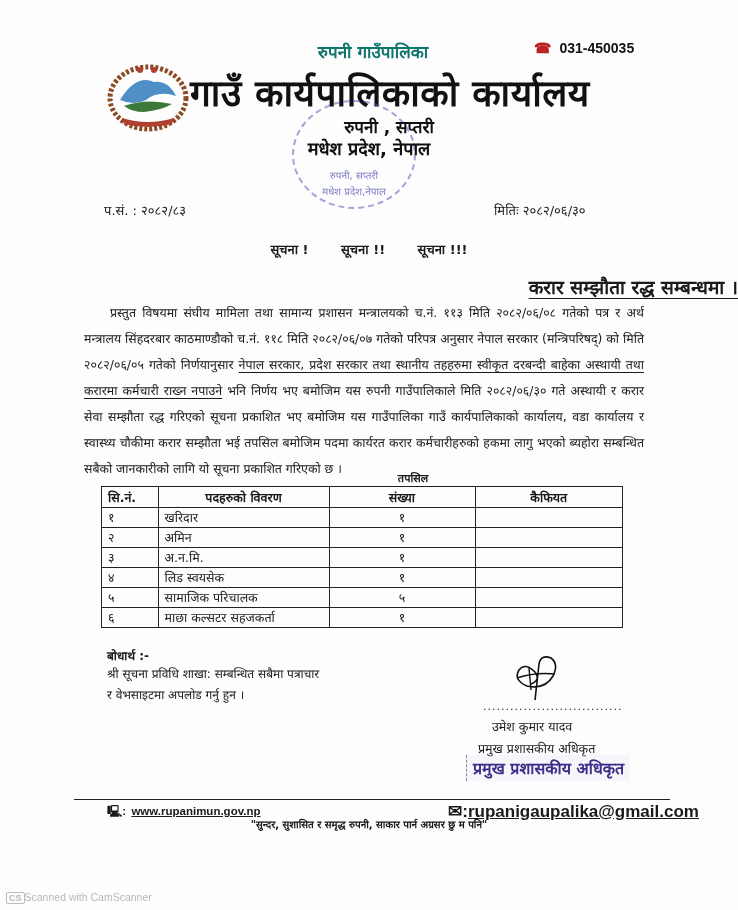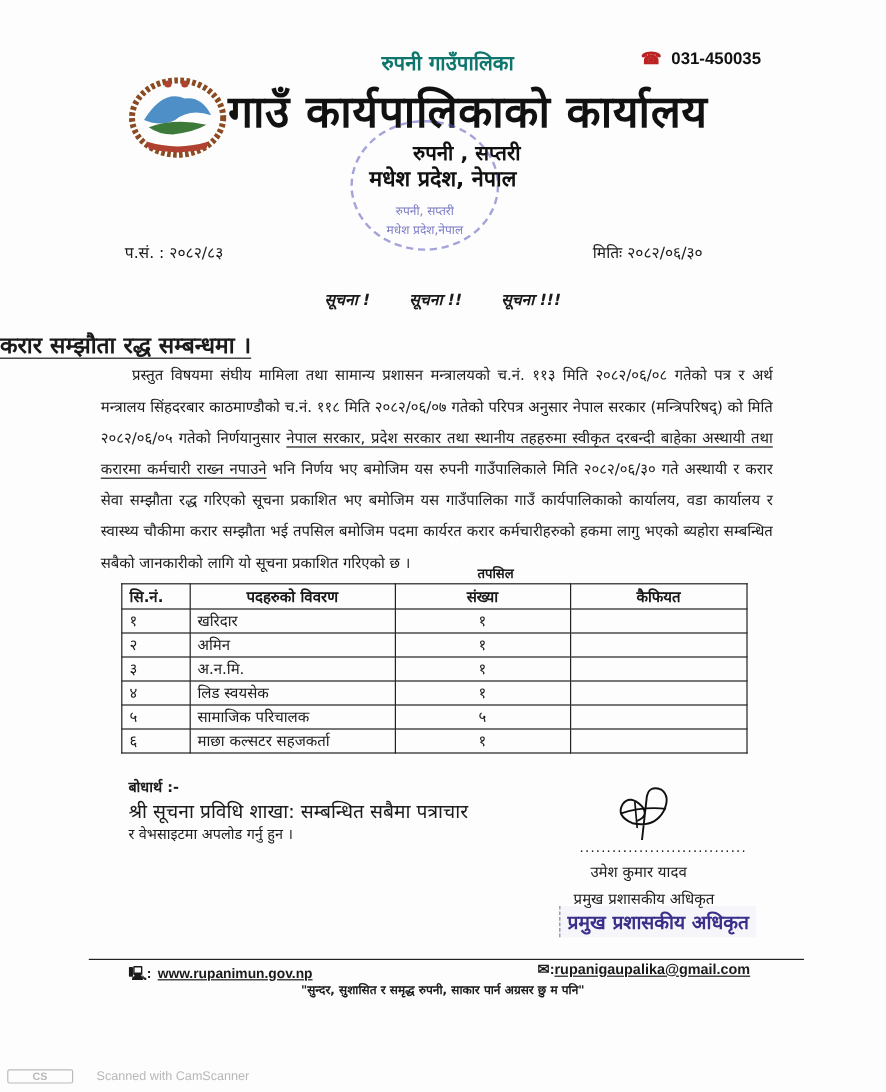--- a/index.html
+++ b/index.html
@@ -19,60 +19,60 @@
   .stamp {
     left: 292px; top: 100px; width: 120px; height: 105px; border-radius: 50%;
     border: 2px dashed rgba(90,90,190,0.55); color: rgba(80,80,180,0.75);
     font-size: 10px; text-align: center;
   }
   .stamp .s1 { position:absolute; left:0; right:0; top:66px; }
   .stamp .s2 { position:absolute; left:0; right:0; top:82px; }
   .ref { left: 104px; top: 201px; font-size: 13px; }
   .date { left: 494px; top: 201px; font-size: 13px; }
   .notice-row { left: 0; width: 738px; top: 240px; text-align:center; font-size: 13px; font-weight: bold; }
-  .notice-row span { margin: 0 14px; font-style: italic; }
-  .subject { left: 0; width: 738px; top: 274px; text-align: left; font-size: 19px; font-weight: bold; }
+  .notice-row span { margin: 0 14px; }
+  .subject { left: 0; width: 738px; top: 274px; text-align: right; font-size: 19px; font-weight: bold; }
   .subject span { text-decoration: underline; text-underline-offset: 4px; }
   .body-text {
     left: 84px; top: 300px; width: 560px; font-size: 12.4px; line-height: 26px; text-align: justify;
   }
   .body-text p { margin: 0; text-indent: 26px; }
   .body-text u { text-underline-offset: 3px; }
   .tapasil { left: 0; width: 738px; top: 470px; text-align:center; font-size: 11px; font-weight: bold; padding-left: 44px; }
   table.details {
     position:absolute; left: 101px; top: 486px; width: 522px; border-collapse: collapse; font-size: 12.5px;
   }
   table.details td, table.details th {
     border: 1.3px solid #222; height: 19px; padding: 0 6px; font-weight: normal;
   }
   table.details th { font-weight: bold; text-align:center; height: 20px; }
   table.details th.th-sn { text-align:left; }
   table.details td.c-count { text-align:center; }
   .col-sn { width: 46px; } .col-post { width: 176px; } .col-count { width: 150px; } .col-remark { width: 150px; }
   .cc-label { left: 107px; top: 647px; font-size: 12px; font-weight: bold; }
-  .cc-line1 { left: 107px; top: 665px; font-size: 16px; }
+  .cc-line1 { left: 107px; top: 665px; font-size: 12px; }
   .cc-line2 { left: 107px; top: 686px; font-size: 12px; }
   .signature { left: 505px; top: 650px; width: 60px; height: 55px; }
   .sig-dots { left: 483px; top: 700px; font-size: 11px; letter-spacing: 1px; color:#222; }
   .signer { left: 0; width: 738px; top: 718px; font-size: 12.5px; }
   .signer-name { position:absolute; left: 492px; top: 0; }
   .signer-title { position:absolute; left: 478px; top: 22px; }
   .stamp-title {
     left: 466px; top: 755px; font-size: 16px; font-weight: bold; color: #3a2f8a; padding: 2px 6px;
     border-left: 1px dashed #889; background: rgba(200,200,230,0.12);
   }
   .hr { left: 74px; top: 799px; width: 596px; height: 0; border-top: 1.6px solid #222; }
   .website { left: 107px; top: 803px; font-size: 11.5px; font-weight: bold; font-family: "Liberation Sans", sans-serif; }
   .website .lnk { text-decoration: underline; margin-left: 2px; text-align: right; }
-  .email { left: 448px; top: 801px; font-size: 12px; font-weight: bold; font-family: "Liberation Sans", sans-serif; }
+  .email { left: 448px; top: 801px; font-size: 17px; font-weight: bold; font-family: "Liberation Sans", sans-serif; }
   .email .lnk { text-decoration: underline; }
   .slogan { left: 0; width: 738px; top: 817px; text-align: center; font-size: 10px; font-weight: bold; }
   .camscanner { left: 6px; top: 891px; font-size: 10.5px; color: #b8b8b8; font-family: "Liberation Sans", sans-serif; }
   .camscanner .cs-icon {
-    display:inline-block; border: 1px solid #bbb; border-radius: 2px; padding: 0 20px; font-size: 9px; margin-right: 20px; font-weight:bold;
+    display:inline-block; border: 1px solid #bbb; border-radius: 2px; padding: 0 2px; font-size: 9px; margin-right: 0; font-weight:bold;
   }
 </style>
 </head>
 <body>
 
 <div class="abs logo">
   <svg width="84" height="72" viewBox="0 0 84 72">
     <ellipse cx="42" cy="38" rx="38" ry="31" fill="none" stroke="#8a4a22" stroke-width="5" stroke-dasharray="3 2"></ellipse>
     <path d="M14 40 Q30 14 48 22 Q62 20 70 36 Q52 30 40 40 Q28 46 14 40 Z" fill="#4f8fc8"></path>
     <path d="M18 46 Q40 38 66 44 Q56 50 38 52 Q26 52 18 46 Z" fill="#3d7a3a"></path>

